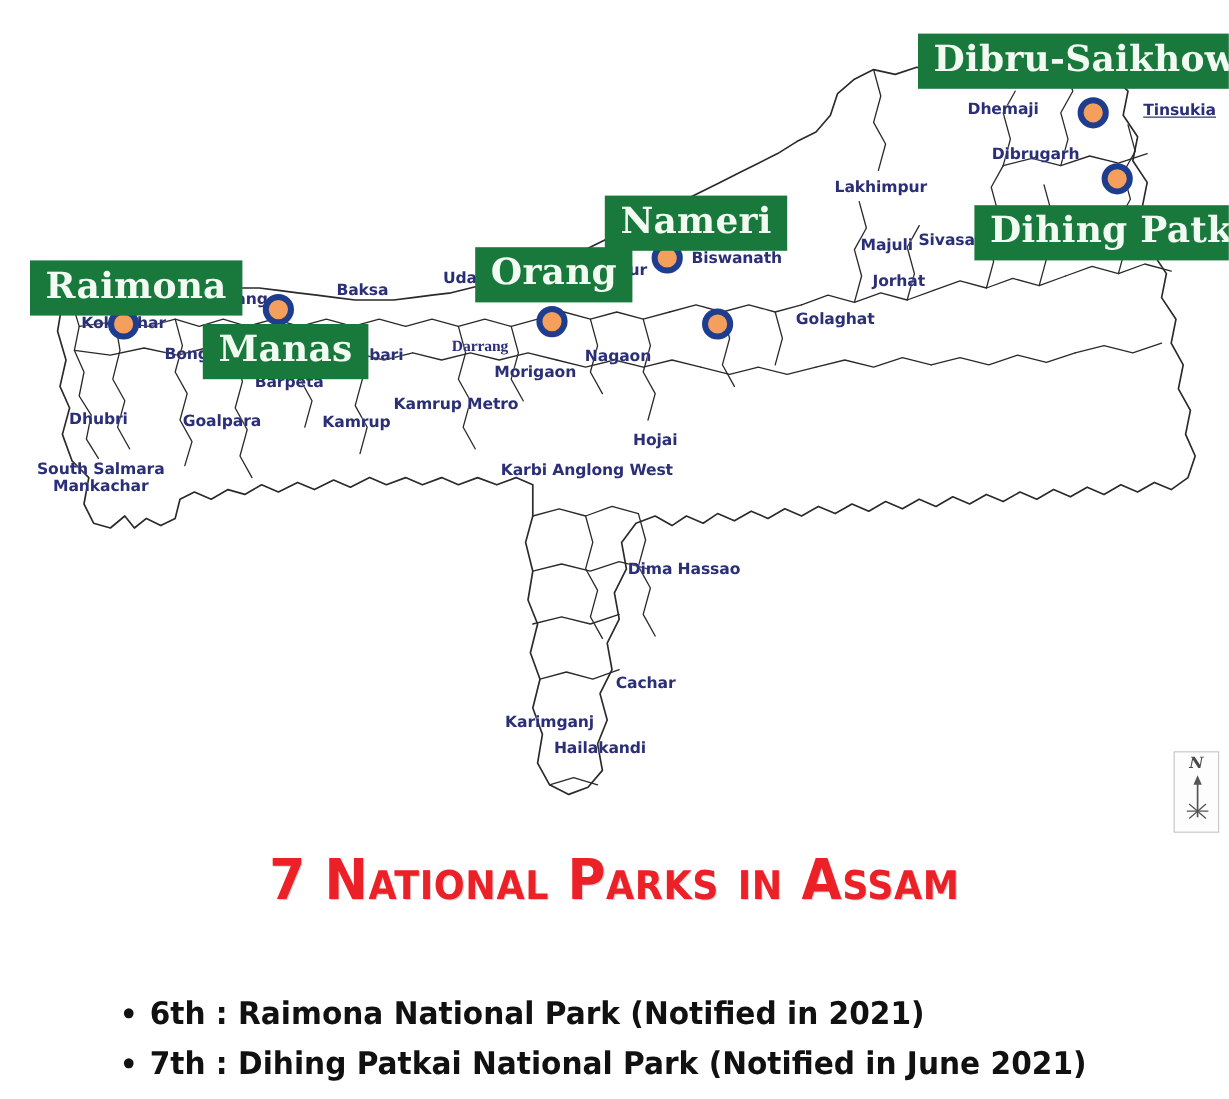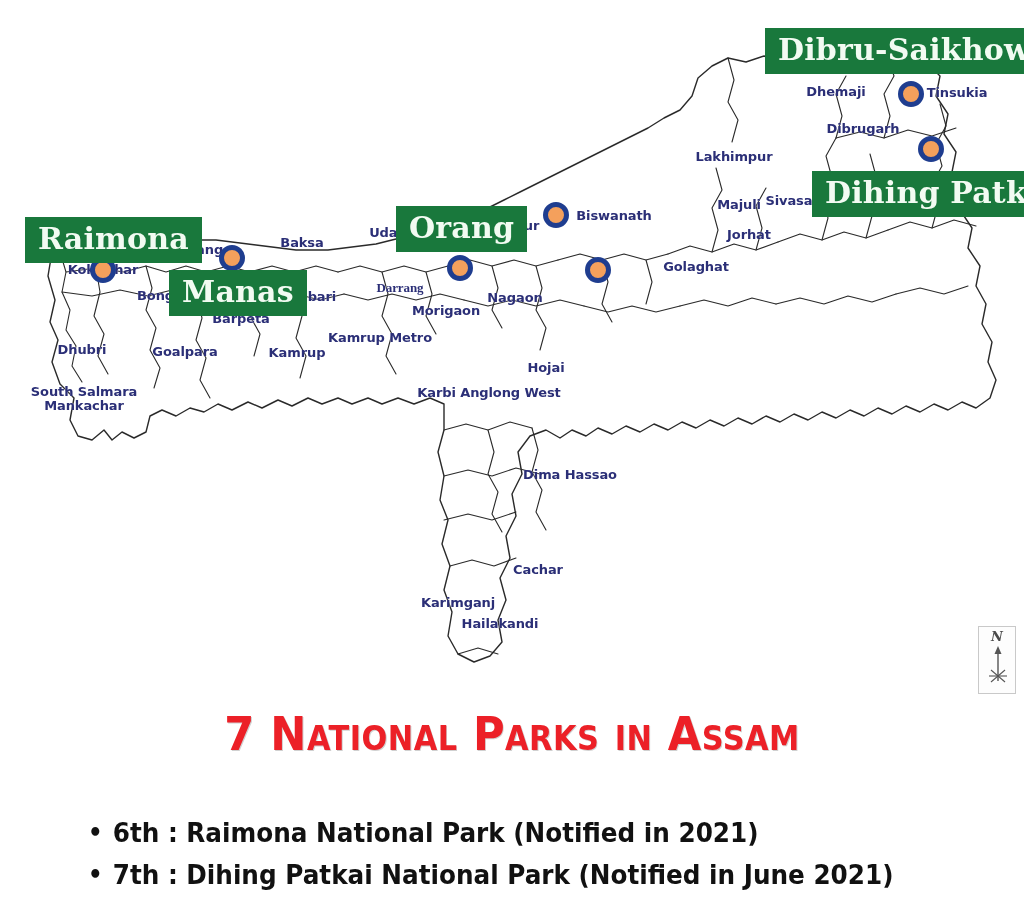--- a/index.html
+++ b/index.html
@@ -123,21 +123,21 @@
     transform: scaleX(0.92);
     text-shadow: 1px 1px 0 rgba(120,120,120,0.35);
     white-space: nowrap;
   }
 
   
   #park-list {
     position: absolute;
     left: 88px;
     top: 812px;
-    margin: 0;
+    margin: 12px;
     padding: 0;
     list-style: none;
     width: 900px;
   }
   #park-list li {
     position: relative;
     color: #111111;
     font-family: "DejaVu Sans", sans-serif;
     font-weight: 700;
     font-size: 26px;
@@ -260,37 +260,38 @@
     <div class="district-label" style="left:515px; top:298px;">Nagaon</div>
     <div class="district-label" style="left:546px; top:368px;">Hojai</div>
     <div class="district-label" style="left:489px; top:393px;">Karbi Anglong West</div>
     <div class="district-label" style="left:696px; top:267px;">Golaghat</div>
     <div class="district-label" style="left:749px; top:235px;">Jorhat</div>
     <div class="district-label" style="left:739px; top:205px;">Majuli</div>
     <div class="district-label" style="left:801px; top:201px;">Sivasagar</div>
     <div class="district-label" style="left:734px; top:157px;">Lakhimpur</div>
     <div class="district-label" style="left:836px; top:92px;">Dhemaji</div>
     <div class="district-label" style="left:863px; top:129px;">Dibrugarh</div>
-    <div class="district-label" style="left:957px; top:93px;">Tinsukia</div>
+    <div class="district-label" style="left:983px; top:93px;text-decoration:underline;">Tinsukia</div>
     <div class="district-label" style="left:570px; top:475px;">Dima Hassao</div>
     <div class="district-label" style="left:538px; top:570px;">Cachar</div>
     <div class="district-label" style="left:458px; top:603px;">Karimganj</div>
     <div class="district-label" style="left:500px; top:624px;">Hailakandi</div>
 
     <div class="park-marker" style="left:103px; top:270px;"></div>
     <div class="park-marker" style="left:232px; top:258px;"></div>
     <div class="park-marker" style="left:460px; top:268px;"></div>
     <div class="park-marker" style="left:556px; top:215px;"></div>
     <div class="park-marker" style="left:598px; top:270px;"></div>
     <div class="park-marker" style="left:911px; top:94px;"></div>
     <div class="park-marker" style="left:931px; top:149px;"></div>
 
     <div class="park-box" style="left:25px; top:217px;">Raimona</div>
     <div class="park-box" style="left:169px; top:270px;">Manas</div>
     <div class="park-box" style="left:396px; top:206px;">Orang</div>
+    <div class="park-box" style="left:504px; top:163px;">Nameri</div>
     <div class="park-box" style="left:765px; top:28px;">Dibru-Saikhowa</div>
     <div class="park-box" style="left:812px; top:171px;">Dihing Patkai</div>
 
     <div id="compass">
       <div class="n-letter">N</div>
       <svg width="38" height="50" viewBox="0 0 38 50">
         <line x1="19" y1="6" x2="19" y2="38" stroke="#555" stroke-width="1.4"></line>
         <polygon points="19,3 15.5,11 22.5,11" fill="#555"></polygon>
         <g stroke="#555" stroke-width="1.1">
           <line x1="10" y1="33" x2="28" y2="33"></line>

